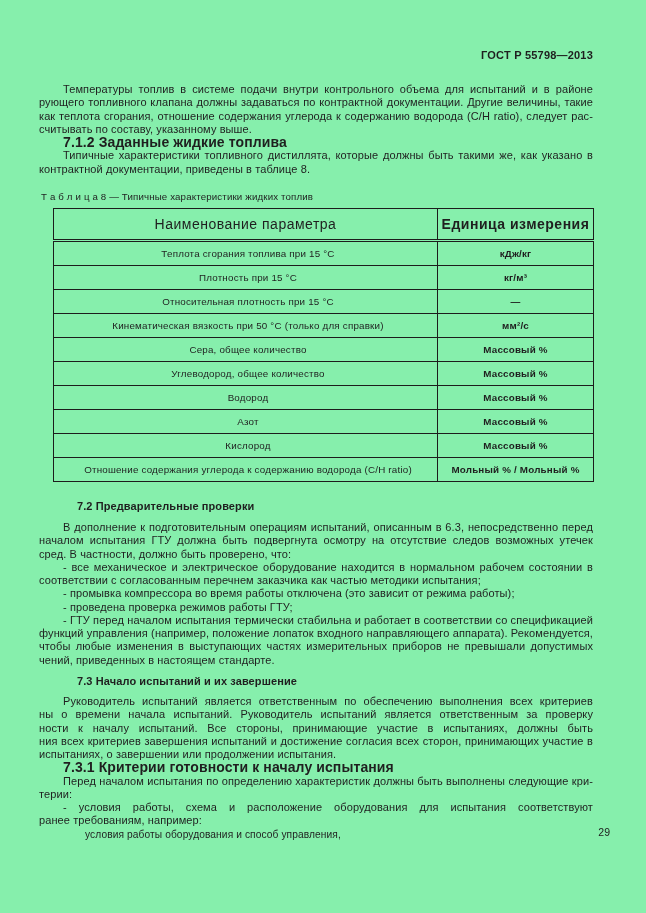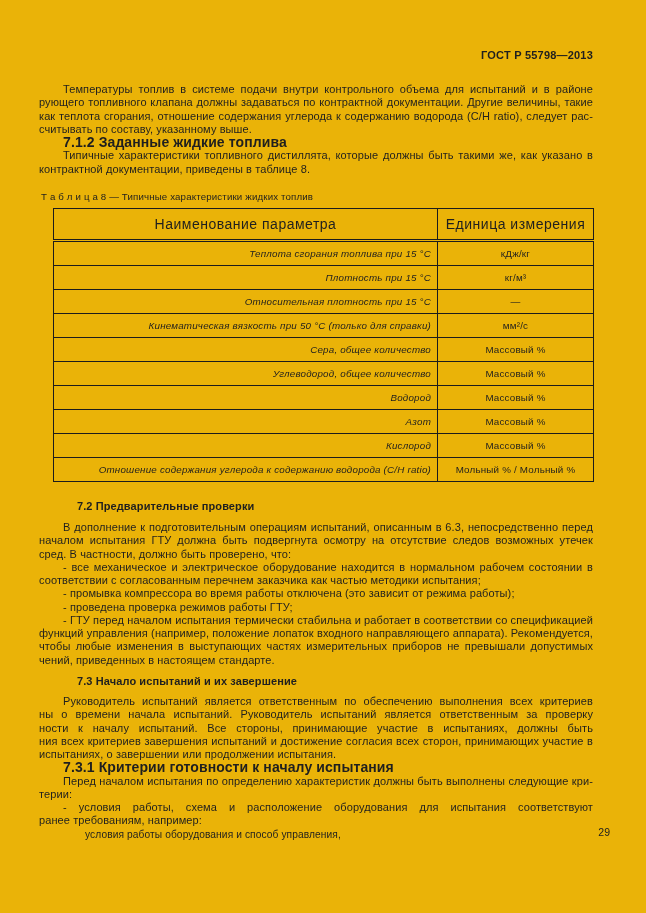--- a/index.html
+++ b/index.html
@@ -1,17 +1,17 @@
 <!DOCTYPE html>
 <html><head>
 <meta charset="utf-8">
 <style>
   html,body { margin:0; padding:0; background:#ffffff; }
   .page {
-    position:relative; width:646px; height:913px; background:#eab308;
+    position:relative; width:646px; height:913px; background:#86efac;
     font-family:"Liberation Sans","DejaVu Sans",sans-serif; color:#1f1f1f;
     overflow:hidden;
   }
   .doc-code {
     position:absolute; top:49px; right:53px;
     font-weight:700; font-size:11px; letter-spacing:0.2px;
   }
   .content { position:absolute; left:39px; top:83px; width:554px; }
   .line {
     font-size:11px; line-height:13.25px; height:13.25px;
@@ -36,22 +36,22 @@
     margin-left:14px; border:1.5px solid #1c1c1c;
   }
   .tbl th {
     font-weight:400; font-size:14px; letter-spacing:0.5px; text-align:center;
     vertical-align:middle; padding:7px 2px; border-bottom:3px double #1c1c1c;
   }
   .tbl td {
     font-size:9.8px; line-height:11px; vertical-align:middle;
     border-top:1px solid #1c1c1c; padding:6px 6px; letter-spacing:0.2px;
   }
-  .tbl td.param { text-align:right; padding-left:11px;font-style:italic; }
-  .tbl td.unit, .tbl th.unit { border-left:1px solid #1c1c1c; text-align:center; }
+  .tbl td.param { text-align:center; padding-left:11px; }
+  .tbl td.unit, .tbl th.unit { border-left:1px solid #1c1c1c; text-align:center;font-weight:bold; }
   col.c-param { width:384px; }
   col.c-unit  { width:156px; }
   .sub-line { font-size:10.2px; line-height:13.25px; text-indent:46px; letter-spacing:0.1px; }
   .page-num { position:absolute; top:826px; right:36px; font-size:10.5px; }
 </style>
 </head>
 <body>
 
 <div class="page">
   <div class="doc-code">ГОСТ Р 55798—2013</div>

